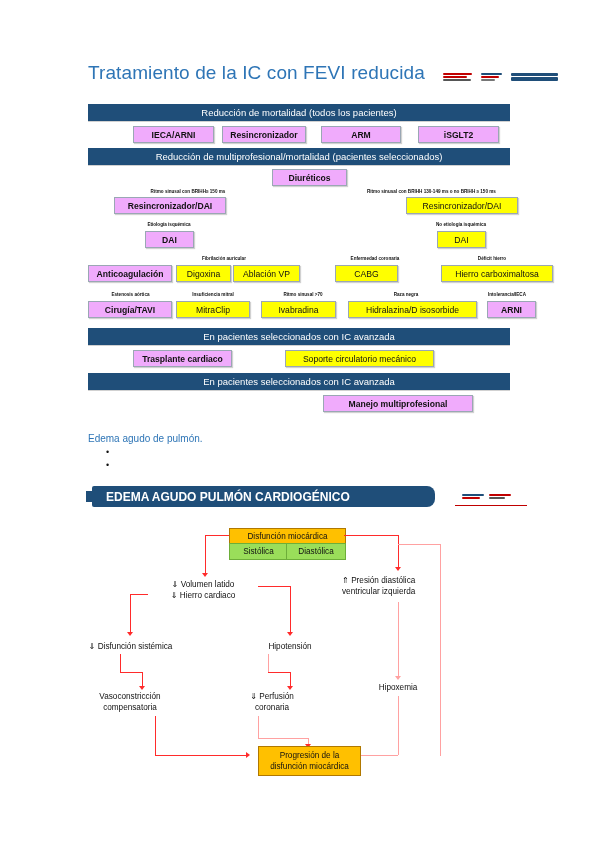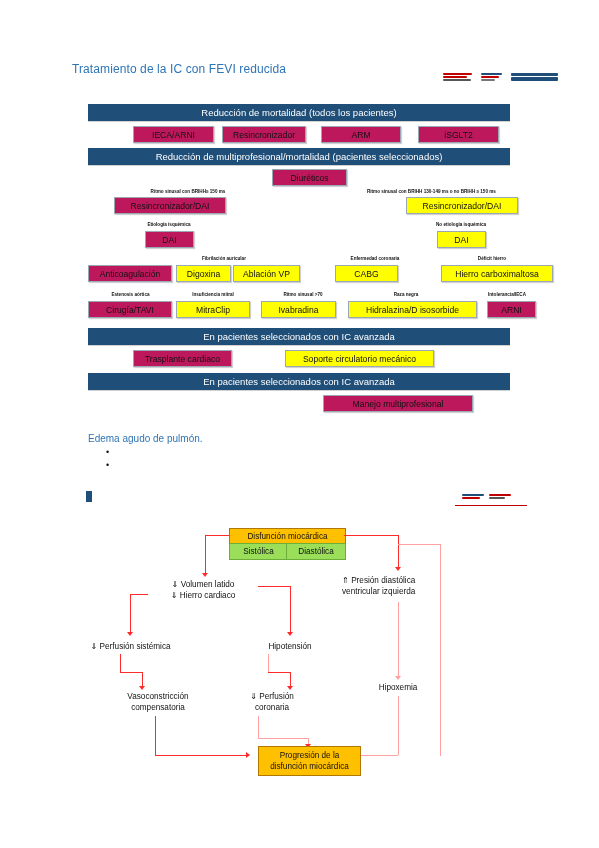--- a/index.html
+++ b/index.html
@@ -6,40 +6,40 @@
   body{
     width:599px;height:848px;position:relative;overflow:hidden;
     font-family:"Liberation Sans","DejaVu Sans",sans-serif;
     color:#111;
   }
   .page{position:absolute;inset:0;}
 
   
   .slide1{position:absolute;left:0;top:0;width:599px;height:430px;}
   .title{
-    position:absolute;left:72px;top:62px;
-    font-size:12px;color:#2E75B6;letter-spacing:.1px;white-space:nowrap;
+    position:absolute;left:88px;top:62px;
+    font-size:19px;color:#2E75B6;letter-spacing:.1px;white-space:nowrap;
   }
   .logos{position:absolute;left:443px;top:66px;width:115px;height:22px;display:flex;align-items:center;gap:9px;}
   .logo{height:18px;display:flex;flex-direction:column;justify-content:center;gap:1px;}
   .logo i{display:block;height:2px;border-radius:1px;}
   .lg1{width:30px}.lg2{width:22px}.lg3{width:48px}
 
   .blueband{
     position:absolute;left:88px;width:422px;height:17px;
     background:#1F4E79;color:#fff;font-size:9.5px;
     display:flex;align-items:center;justify-content:center;
     box-shadow:0 1px 0 rgba(0,0,0,.18);
   }
   .chip{
     position:absolute;height:15px;border:1px solid #9aa7b4;
     font-size:8.6px;display:flex;align-items:center;justify-content:center;
     box-shadow:1px 1px 1px rgba(0,0,0,.18);color:#111;
   }
-  .green{background:#be185d;}
+  .green{background:#f0abfc;font-weight:bold;}
   .yellow{background:#FFFF00;}
   .cap{
     position:absolute;font-size:4.6px;font-weight:bold;color:#111;
     white-space:nowrap;text-align:center;
   }
 
   
   .midtext{position:absolute;left:88px;top:433px;width:430px;}
   .midtext .h{font-size:10px;color:#2E75B6;margin-bottom:4px;}
   .bul{display:flex;gap:6px;font-size:9.3px;color:#111;margin:0 0 3px 18px;}
@@ -162,20 +162,21 @@
       <span class="dot">•</span>
     </div>
     <div class="bul">
       <span class="dot">•</span>
     </div>
   </div>
 
   <div class="slide2">
 
     <div class="s2tick"></div>
+    <div class="s2band">EDEMA AGUDO PULMÓN CARDIOGÉNICO</div>
     <div class="s2logos">
       <span class="logo lg2">
         <i style="background:#1F4E79"></i>
           <i style="background:#C00000;width:18px"></i>
       </span>
       <span class="logo lg2">
         <i style="background:#C00000"></i>
           <i style="background:#555;width:16px"></i>
       </span>
     </div>
@@ -204,38 +205,38 @@
     </div>
 
     <div class="ln" style="left:130px;top:110px;width:18px;height:1px"></div>
     <div class="ln" style="left:130px;top:110px;width:1px;height:40px"></div>
     <div class="arw arw-d" style="left:127px;top:148px"></div>
 
     <div class="ln" style="left:258px;top:102px;width:32px;height:1px"></div>
     <div class="ln" style="left:290px;top:102px;width:1px;height:48px"></div>
     <div class="arw arw-d" style="left:287px;top:148px"></div>
 
-    <div class="fbox" style="left:78px;top:157px;width:105px">⇓ Perfusión sistémica</div>
+    <div class="fbox" style="left:78px;top:157px;width:105px">⇓ Disfunción sistémica</div>
     <div class="fbox" style="left:248px;top:157px;width:84px">Hipotensión</div>
 
     <div class="ln" style="left:120px;top:170px;width:1px;height:18px"></div>
     <div class="ln" style="left:120px;top:188px;width:22px;height:1px"></div>
     <div class="ln" style="left:142px;top:188px;width:1px;height:16px"></div>
     <div class="arw arw-d" style="left:139px;top:202px"></div>
 
     <div class="lnpale" style="left:268px;top:170px;width:1px;height:18px"></div>
     <div class="ln" style="left:268px;top:188px;width:22px;height:1px"></div>
     <div class="ln" style="left:290px;top:188px;width:1px;height:16px"></div>
     <div class="arw arw-d" style="left:287px;top:202px"></div>
 
     <div class="lnpale" style="left:398px;top:118px;width:1px;height:76px"></div>
     <div class="arw arw-dp" style="left:395px;top:192px"></div>
     <div class="fbox" style="left:355px;top:198px;width:86px">Hipoxemia</div>
 
-    <div class="fbox" style="left:104px;top:207px;width:108px">
+    <div class="fbox" style="left:76px;top:207px;width:108px">
       <div>Vasoconstricción</div>
       <div>compensatoria</div>
     </div>
     <div class="fbox" style="left:226px;top:207px;width:92px">
       <div>⇓ Perfusión</div>
       <div>coronaria</div>
     </div>
 
     <div class="ln" style="left:155px;top:232px;width:1px;height:39px"></div>
     <div class="ln" style="left:155px;top:271px;width:93px;height:1px"></div>

